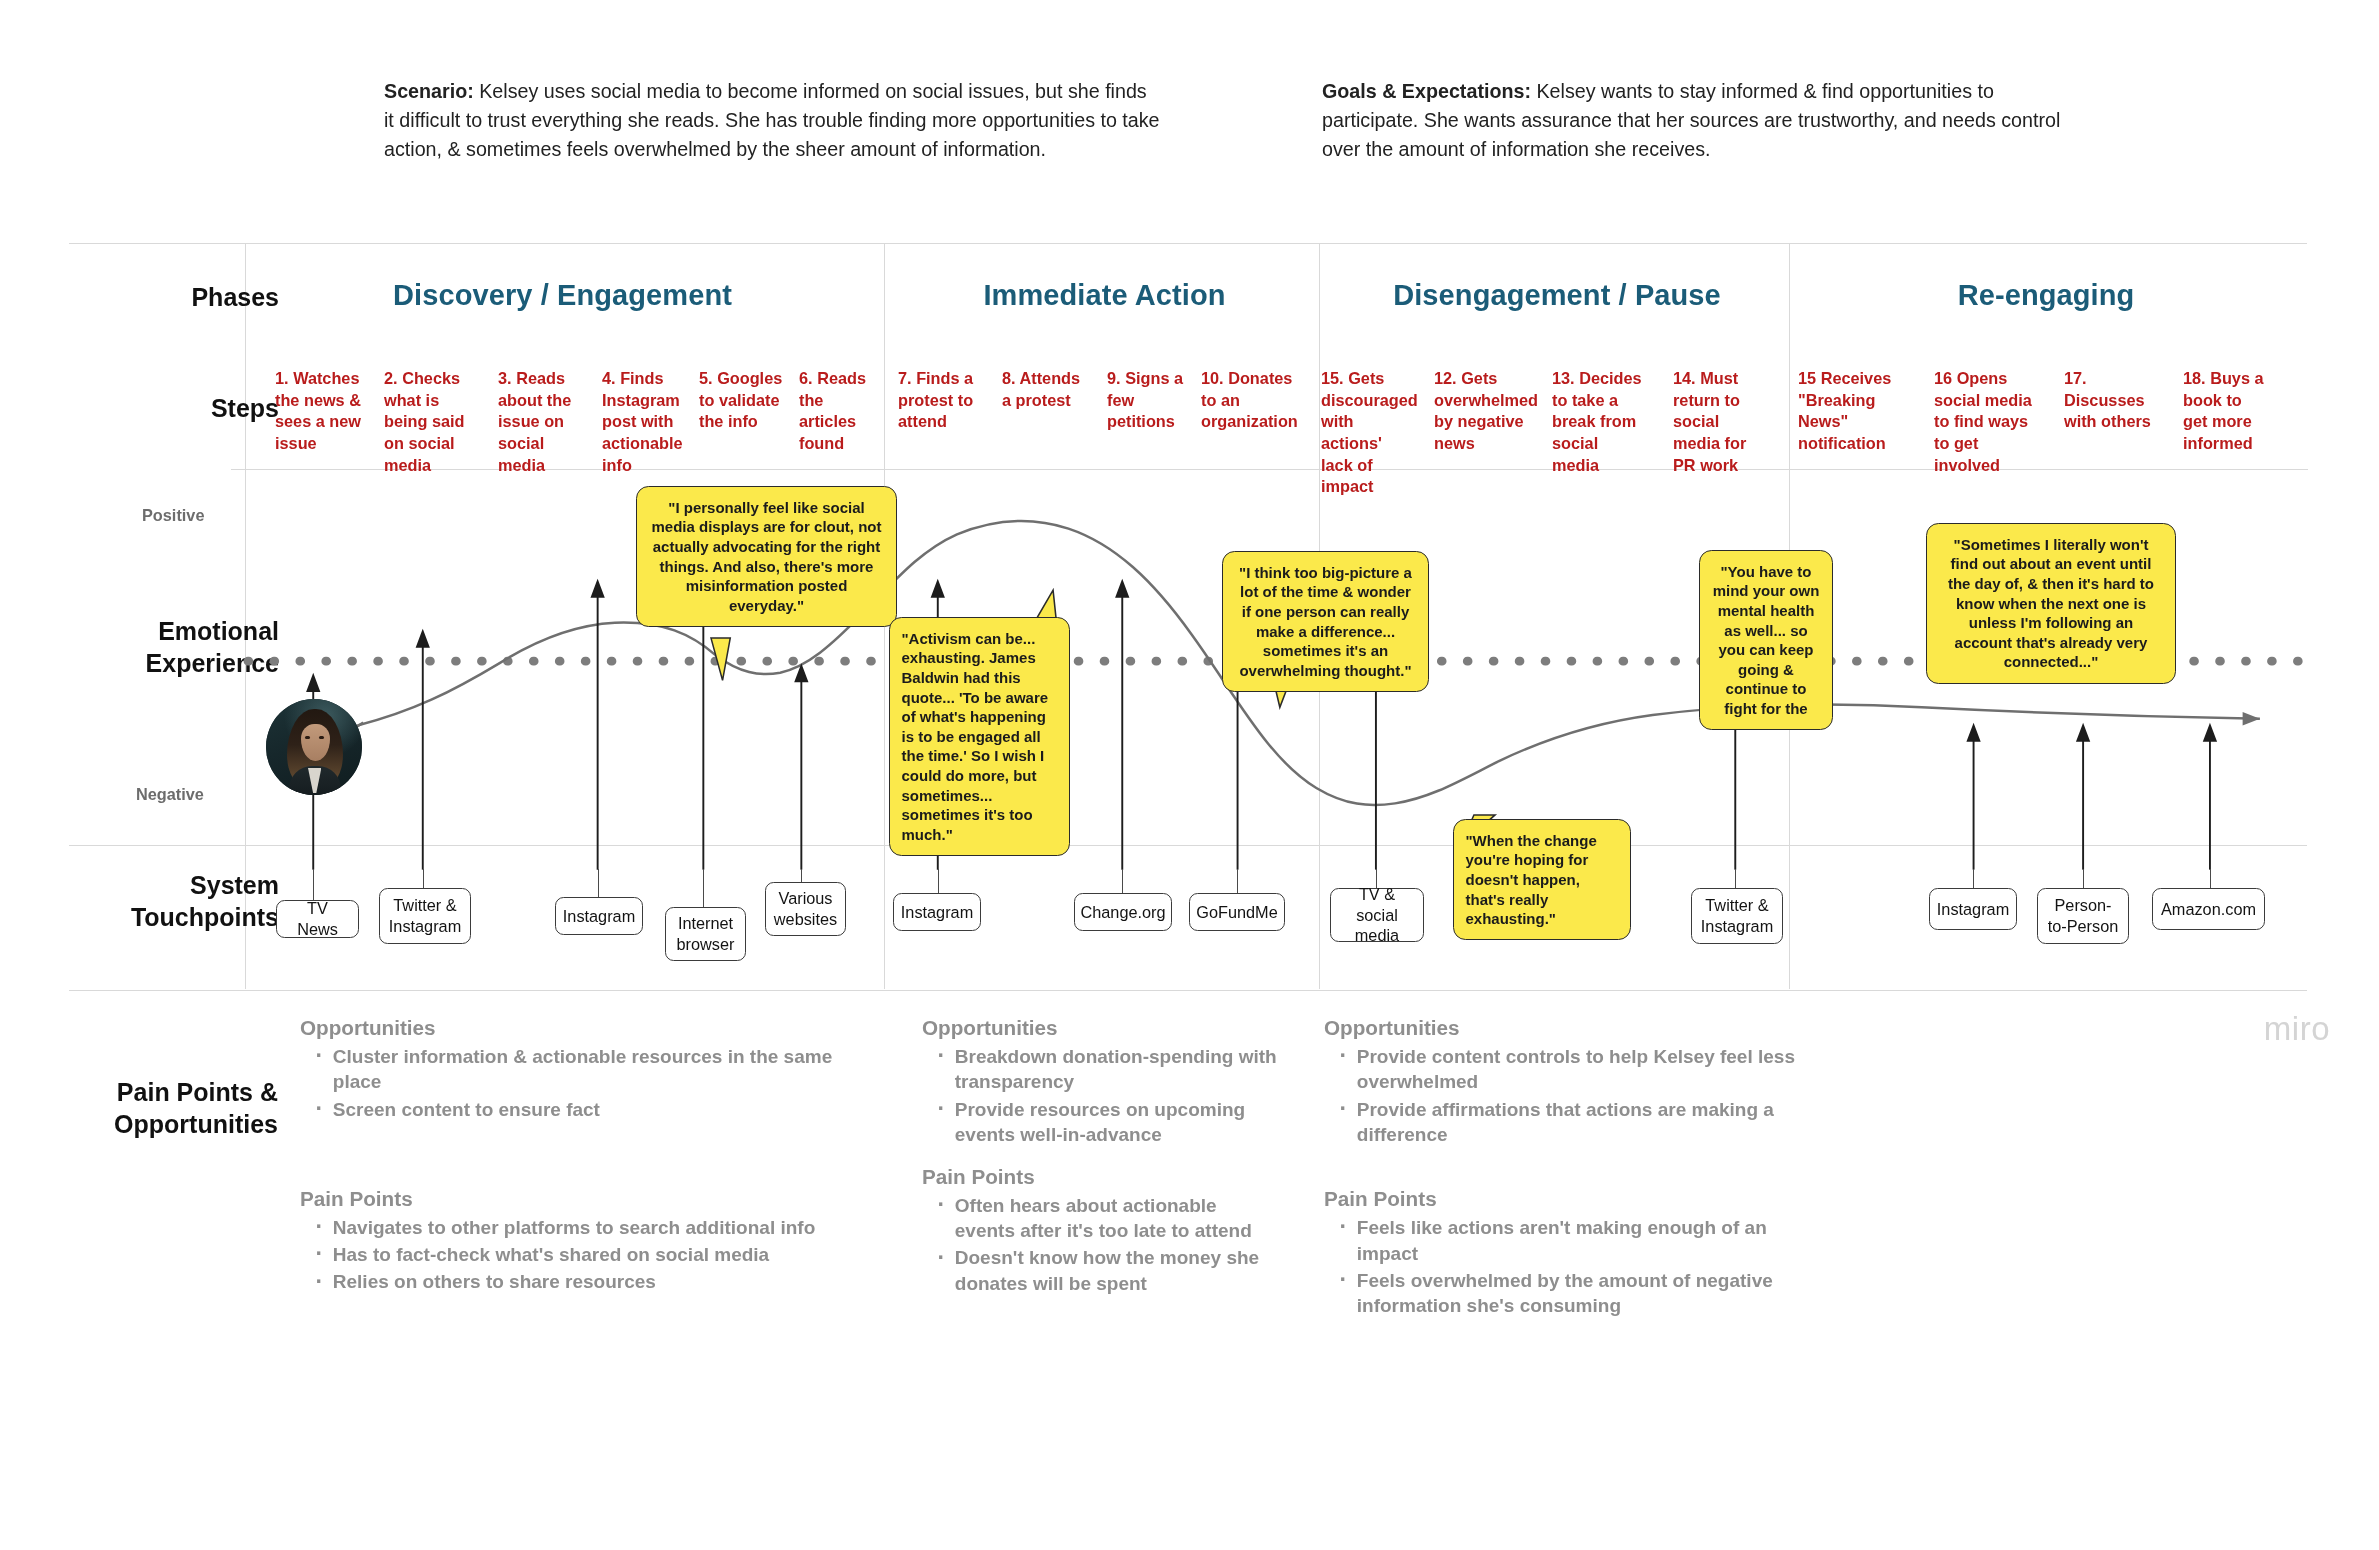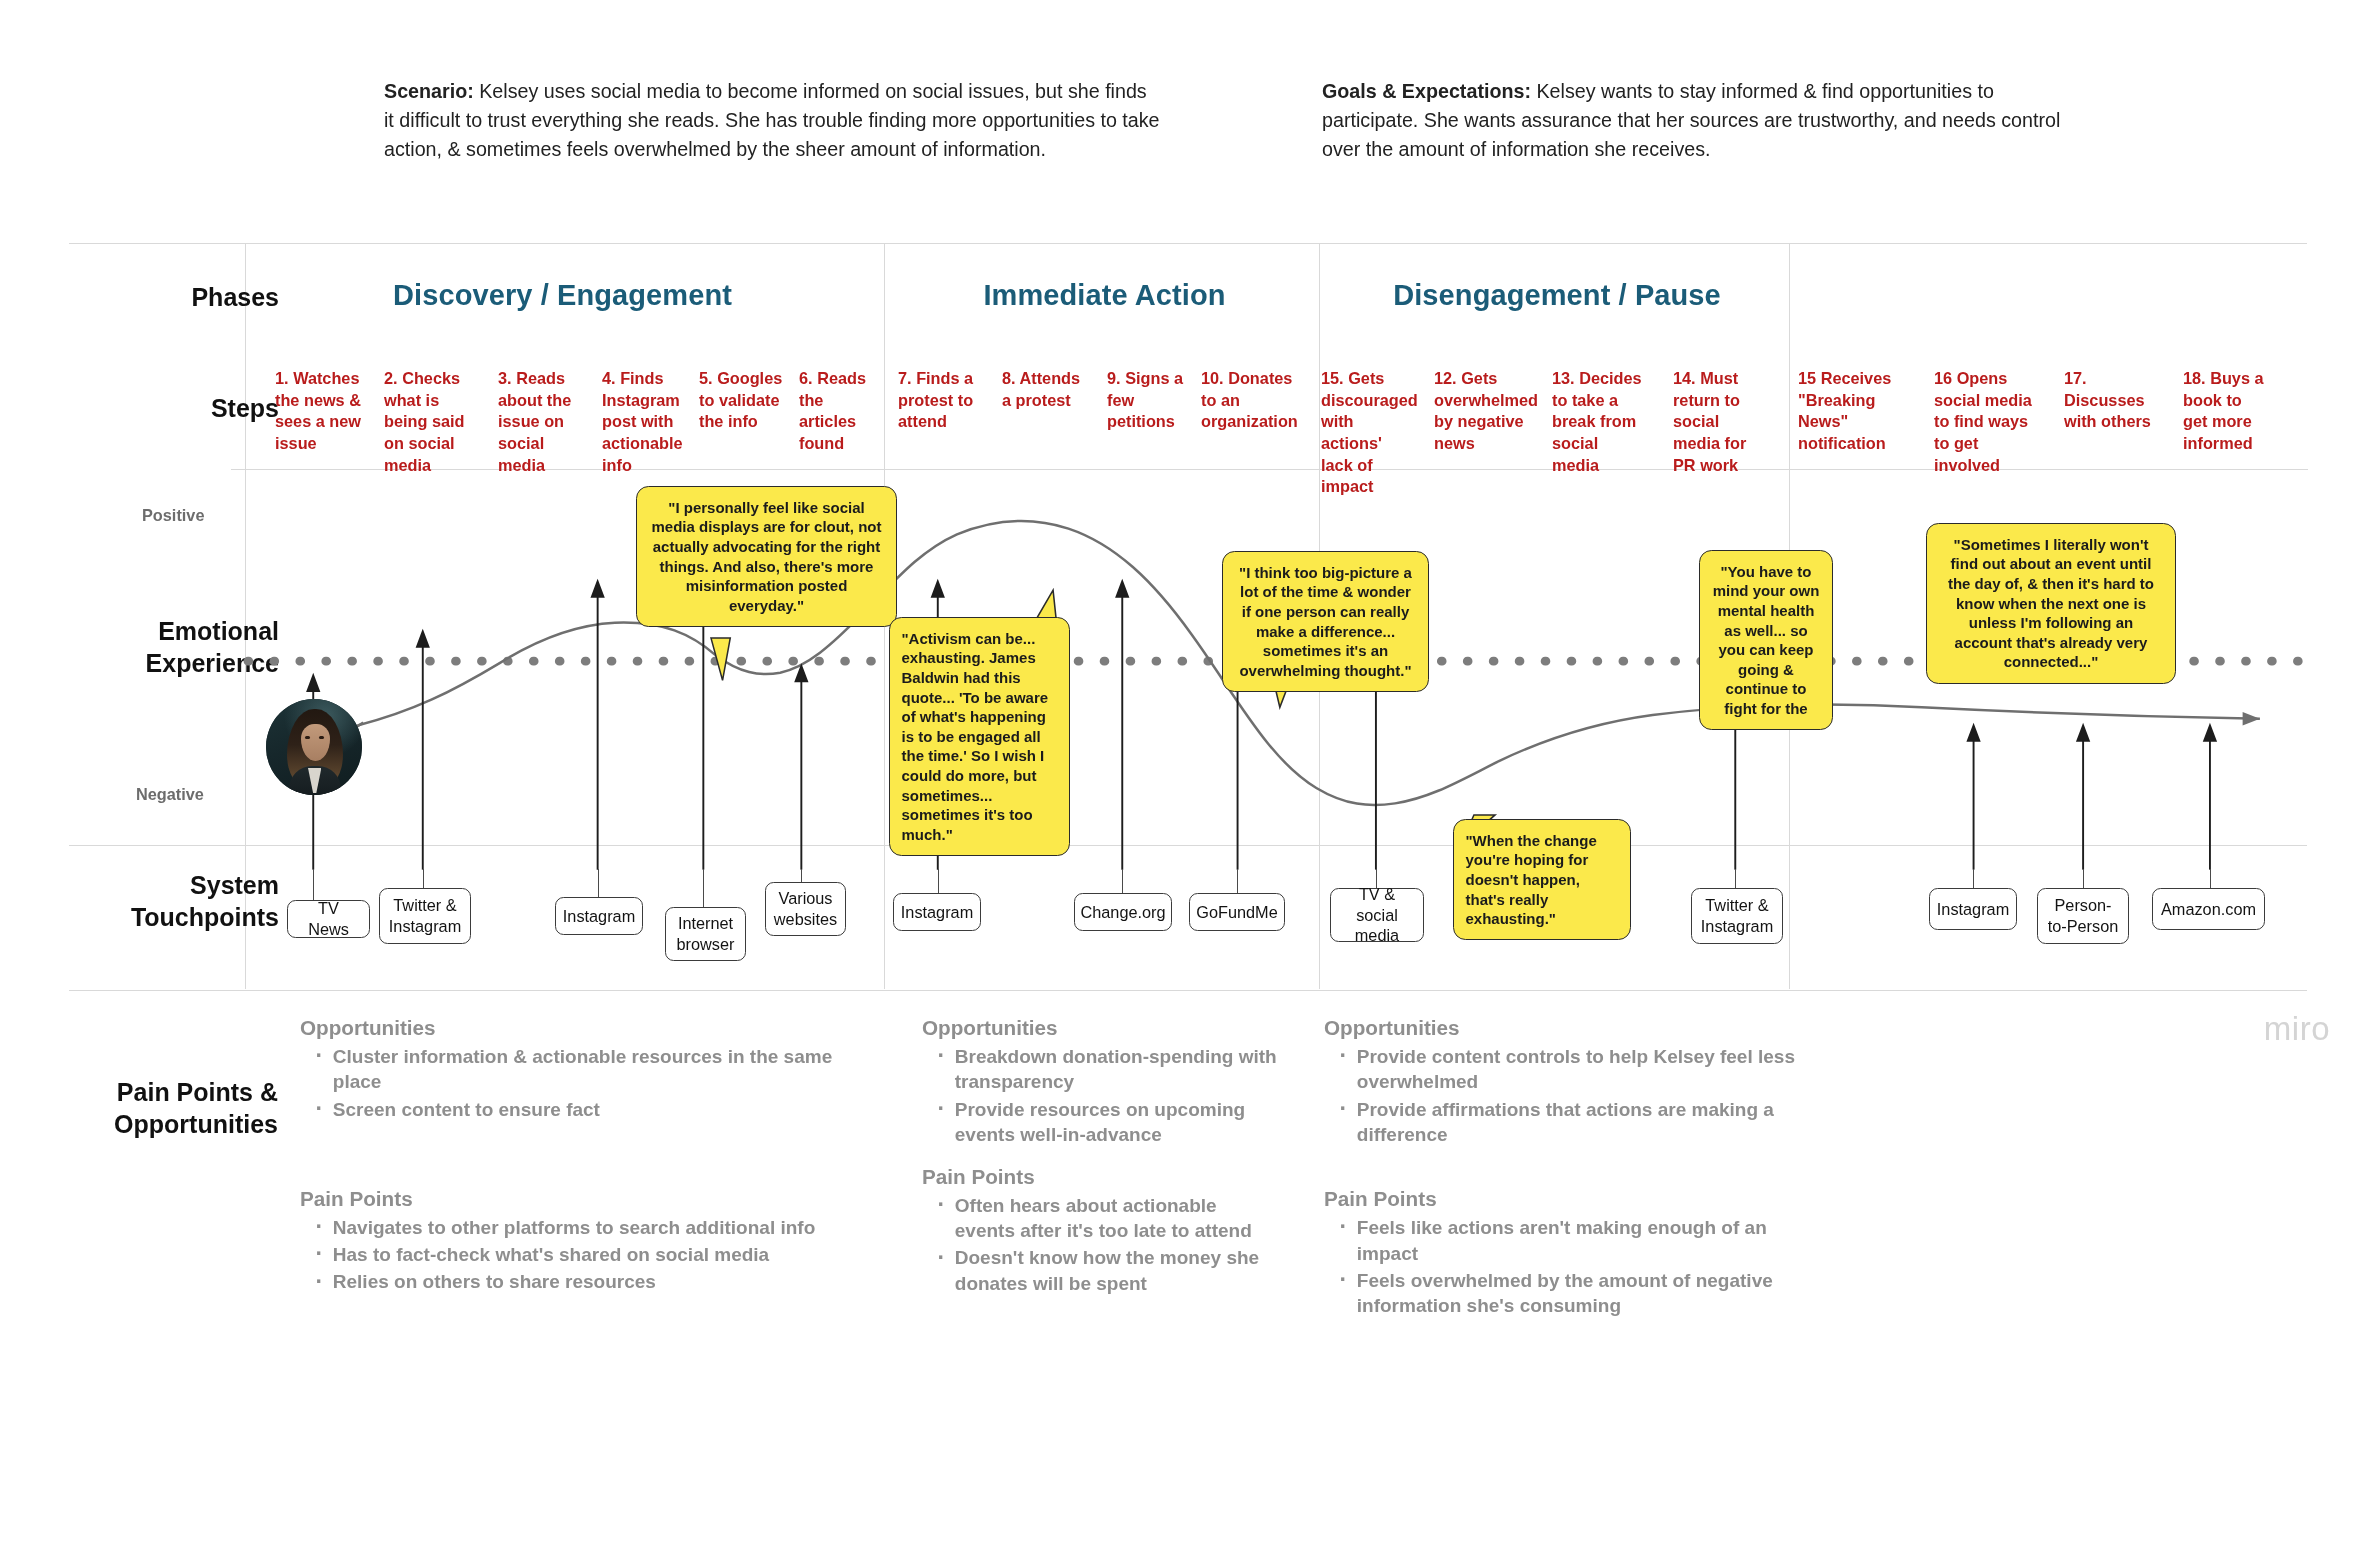--- a/index.html
+++ b/index.html
@@ -140,20 +140,21 @@
 Touchpoints</div>
   <div class="rowlabel" id="label-pain" style="white-space:pre-line;">Pain Points &amp;
 Opportunities</div>
 
   <div class="subaxis" id="axis-positive">Positive</div>
   <div class="subaxis" id="axis-negative">Negative</div>
 
   <div class="phase" style="left:279px;  top:279px; width:567px;">Discovery / Engagement</div>
   <div class="phase" style="left:903px;  top:279px; width:403px;">Immediate Action</div>
   <div class="phase" style="left:1331px; top:279px; width:452px;">Disengagement / Pause</div>
+  <div class="phase" style="left:1806px; top:279px; width:480px;">Re-engaging</div>
 
   <div class="step" style="left:275px; top:368px; width:86px;"><b>1.</b> <span>Watches the news &amp; sees a new issue</span></div>
   <div class="step" style="left:384px; top:368px; width:96px;"><b>2.</b> <span>Checks what is being said on social media</span></div>
   <div class="step" style="left:498px; top:368px; width:79px;"><b>3.</b> <span>Reads about the issue on social media</span></div>
   <div class="step" style="left:602px; top:368px; width:83px;"><b>4.</b> <span>Finds Instagram post with actionable info</span></div>
   <div class="step" style="left:699px; top:368px; width:88px;"><b>5.</b> <span>Googles to validate the info</span></div>
   <div class="step" style="left:799px; top:368px; width:81px;"><b>6.</b> <span>Reads the articles found</span></div>
 
   <div class="step" style="left:898px;  top:368px; width:83px;"><b>7.</b> <span>Finds a protest to attend</span></div>
   <div class="step" style="left:1002px; top:368px; width:83px;"><b>8.</b> <span>Attends a protest</span></div>
@@ -248,21 +249,21 @@
 
   <div class="quote" id="q3" style="left:1222px; top:551px; width:207px;">"I think too big-picture a lot of the time &amp; wonder if one person can really make a difference... sometimes it's an overwhelming thought."</div>
 
   <div class="quote left-align" id="q4" style="left:1453px; top:819px; width:178px;">"When the change you're hoping for doesn't happen, that's really exhausting."</div>
 
   <div class="quote" id="q5" style="left:1699px; top:550px; width:134px;">"You have to mind your own mental health as well... so you can keep going &amp; continue to fight for the</div>
 
   <div class="quote" id="q6" style="left:1926px; top:523px; width:250px;">"Sometimes I literally won't find out about an event until the day of, &amp; then it's hard to know when the next one is unless I'm following an account that's already very connected..."</div>
 
   <div class="stem" style="left:313px;  top:869px; height:37px;"></div>
-  <div class="chip" style="left:287px;  top:900px; width:83px;  height:38px;">TV News</div>
+  <div class="chip" style="left:276px;  top:900px; width:83px;  height:38px;">TV News</div>
 
   <div class="stem" style="left:423px;  top:869px; height:21px;"></div>
   <div class="chip" style="left:379px;  top:888px; width:92px;  height:56px;">Twitter &amp; Instagram</div>
 
   <div class="stem" style="left:598px;  top:869px; height:31px;"></div>
   <div class="chip" style="left:555px;  top:897px; width:88px;  height:38px;">Instagram</div>
 
   <div class="stem" style="left:703px;  top:869px; height:40px;"></div>
   <div class="chip" style="left:665px;  top:907px; width:81px;  height:54px;">Internet browser</div>
 

